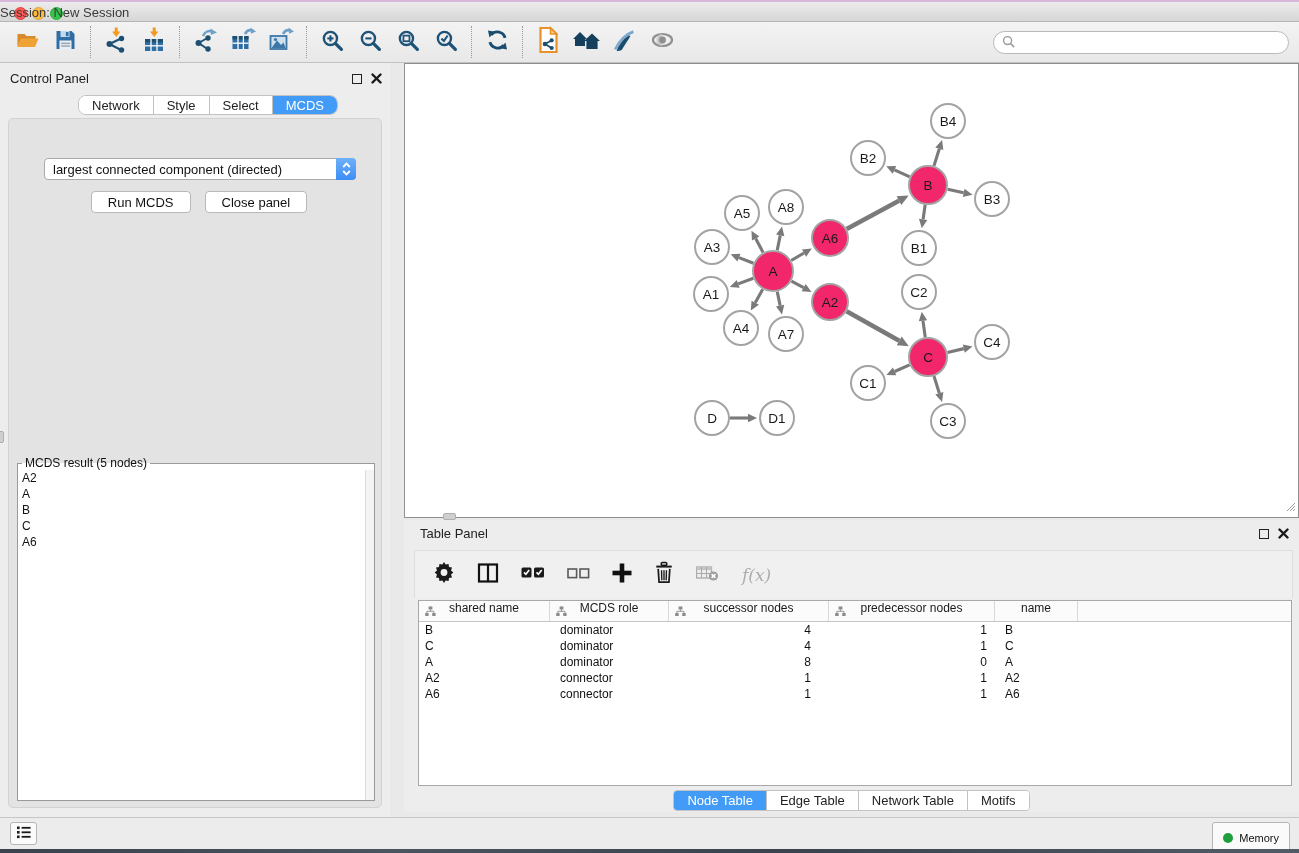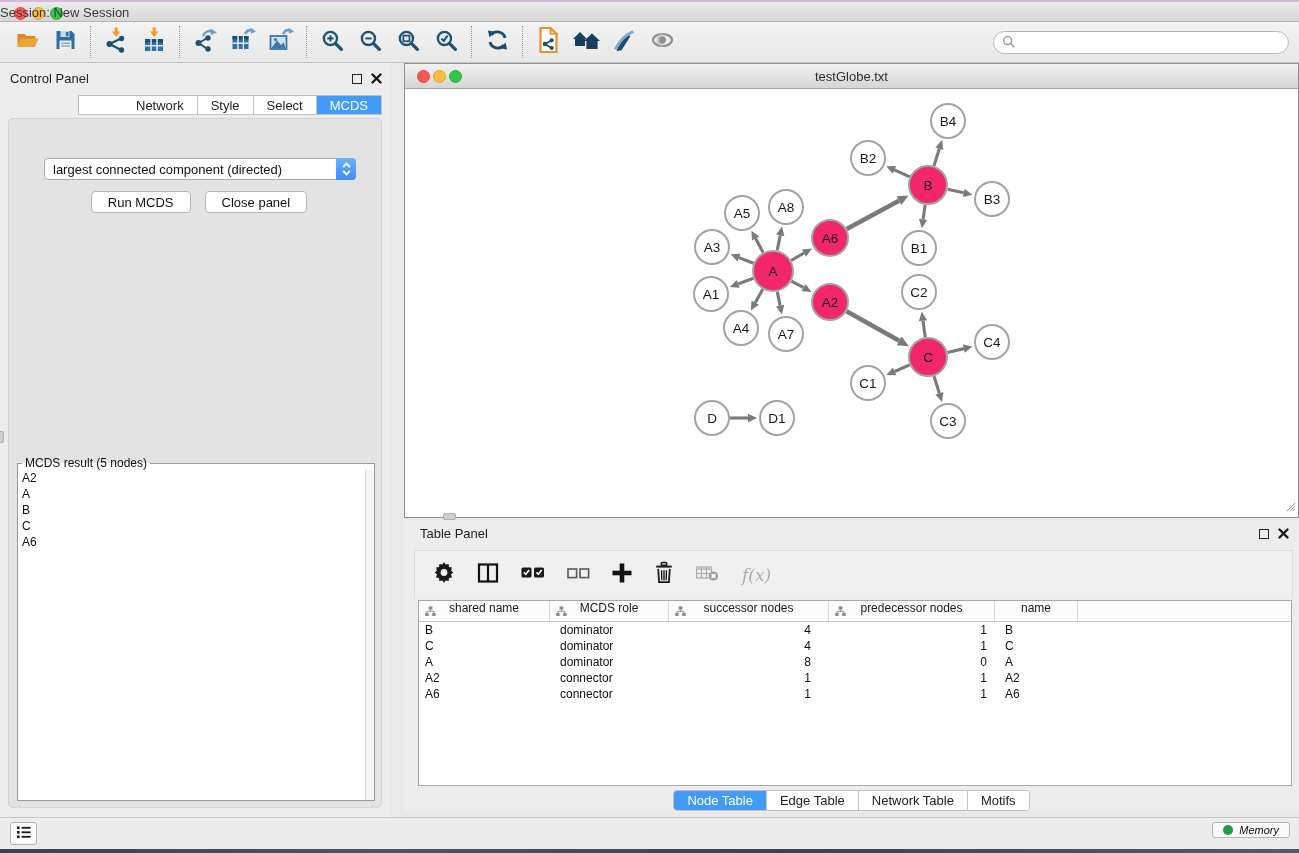--- a/index.html
+++ b/index.html
@@ -30,21 +30,21 @@
 
   
   #main { position:absolute; left:0; top:63px; width:1299px; height:754px; background:#E9E9E9; }
 
   
   #control-panel { position:absolute; left:0; top:0; width:390px; height:754px; background:#EDEDED; }
   #control-panel .panel-title { position:absolute; left:10px; top:8px; font-size:13px; color:#222; }
   .panel-icons { position:absolute; right:8px; top:7px; display:flex; gap:9px; align-items:center; }
   .float-box { width:10px; height:10px; border:1.5px solid #222; display:inline-block; }
   #cp-tabs { position:absolute; left:78px; top:32px; height:20px; display:flex;
-    border:1px solid #C2C2C2; border-radius:0; overflow:hidden; background:#FFF;padding-left:44px; }
+    border:1px solid #C2C2C2; border-radius:8px; overflow:hidden; background:#FFF; }
   .seg-tab { padding:2px 13px; font-size:13px; color:#222; background:#FFF;
     border-right:1px solid #C2C2C2; display:flex; align-items:center; cursor:default; }
   .seg-tab:last-child { border-right:none; }
   .seg-tab.active { background:#419BF7; color:#FFF; }
   #cp-content { position:absolute; left:8px; top:55px; width:374px; height:690px;
     background:#E3E3E3; border:1px solid #D2D2D2; border-radius:5px; }
   #criterion-label { position:absolute; left:0; right:0; top:18px; text-align:center;
     font-size:13px; color:#1A1A1A; }
   #criterion-select { position:absolute; left:35px; top:39px; width:312px; height:22px;
     background:#FFF; border:1px solid #ABABAB; border-radius:4px; display:flex; align-items:center; }
@@ -87,22 +87,22 @@
   .dt-row { display:flex; height:16px; }
   .dcell { font-size:12px; color:#111; line-height:16px; white-space:nowrap; }
   #tp-tabs { position:absolute; left:0; right:0; top:270px; display:flex; justify-content:center; }
   #tp-tabs-inner { display:flex; border:1px solid #C2C2C2; border-radius:4px; overflow:hidden; background:#FFF; height:21px; }
 
   
   #statusbar { position:absolute; left:0; top:817px; width:1299px; height:32px;
     background:#ECECEC; border-top:1px solid #C6C6C6; }
   #panel-menu-button { position:absolute; left:10px; top:4px; width:27px; height:23px;
     background:#FAFAFA; border:1px solid #B5B5B5; border-radius:3px; display:flex; align-items:center; justify-content:center; }
-  #memory-button { position:absolute; right:9px; top:4px; height:16px; padding:0 10px;
-    background:#FAFAFA; border:1px solid #B5B5B5; border-radius:3px; display:flex; align-items:center; gap:6px;font-style:italic; }
+  #memory-button { position:absolute; right:9px; top:4px; height:31px; padding:0 10px;
+    background:#FAFAFA; border:1px solid #B5B5B5; border-radius:3px; display:flex; align-items:center; gap:6px; }
   #memory-button .dot { width:10px; height:10px; border-radius:50%; background:#1F9E3C; }
   #memory-button .lbl { font-size:11px; color:#111; }
   #desktop-strip { position:absolute; left:0; top:849px; width:1299px; height:4px;
     background:linear-gradient(90deg,#39424D,#4A5560 30%,#39424D 60%,#515C66); }
 </style>
 </head>
 <body>
 
 <div id="titlebar">
   <span class="tl red" style="left:14px"></span>
@@ -345,26 +345,20 @@
               <div class="mcds-item">C</div>
               <div class="mcds-item">A6</div>
             </div>
           <div id="mcds-scroll"></div>
         </div>
       </fieldset>
     </div>
   </div>
 
   <div id="network-frame">
-    <div id="nf-titlebar">
-      <span class="tl red" style="left:12px; top:6px"></span>
-      <span class="tl yellow" style="left:28px; top:6px"></span>
-      <span class="tl green" style="left:44px; top:6px"></span>
-      <div class="title">testGlobe.txt</div>
-    </div>
     <div id="nf-canvas">
       <svg width="893" height="428" viewBox="0 0 893 428">
           <line x1="348.4581150143549" y1="174.31138951384457" x2="333.98641259922414" y2="168.6176049570718" stroke="#7A7A7A" stroke-width="3.1"></line>
           <polygon points="325.61131903394767,165.3224861772909 335.52413469645523,164.70922795994278 332.44869050199304,172.5259819542008" fill="#7A7A7A"></polygon>
           <line x1="358.10107730506843" y1="163.47943495786996" x2="350.6699408644293" y2="149.5760183915129" stroke="#7A7A7A" stroke-width="3.1"></line>
           <polygon points="346.42754542374433,141.63863337345717 354.3740538728553,147.59623385252658 346.9658278560033,151.5558029304992" fill="#7A7A7A"></polygon>
           <line x1="372.1802584100922" y1="161.42026628877687" x2="375.22726219558695" y2="146.41963226787956" stroke="#7A7A7A" stroke-width="3.1"></line>
           <polygon points="377.0188015141979,137.59974639164108 379.34320893783155,147.255683949898 371.11131545334234,145.5835805858611" fill="#7A7A7A"></polygon>
           <line x1="348.3111094133914" y1="189.30394328212898" x2="333.18942033388805" y2="194.91360213420282" stroke="#7A7A7A" stroke-width="3.1"></line>
           <polygon points="324.75132436819865,198.04386354082953 331.72863167746226,190.97582401688112 334.65020899031384,198.85138025152452" fill="#7A7A7A"></polygon>

